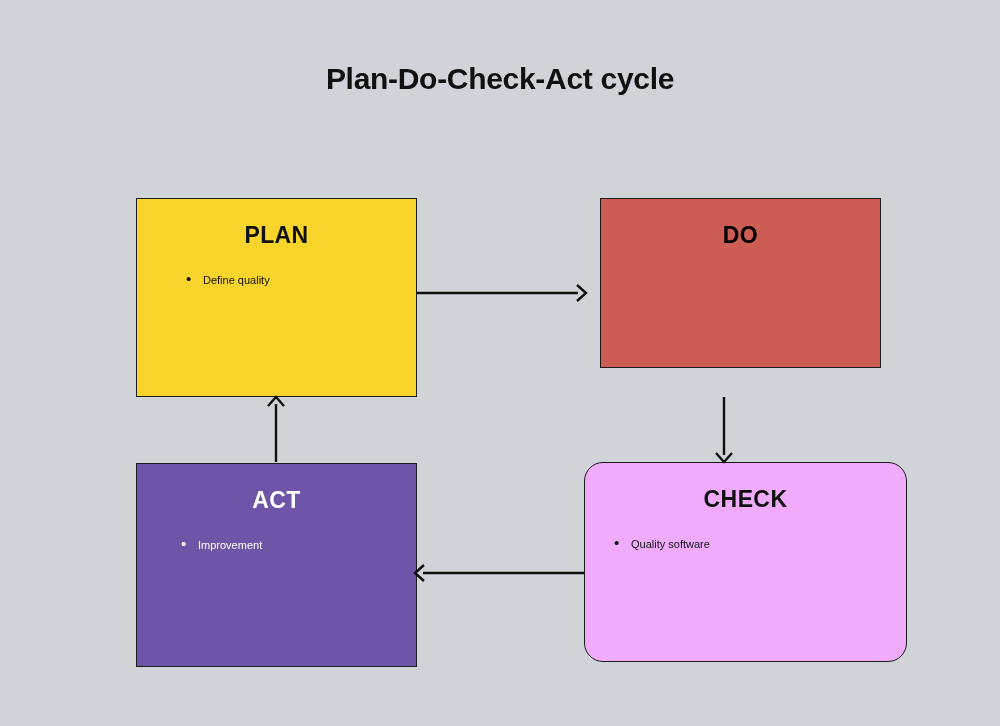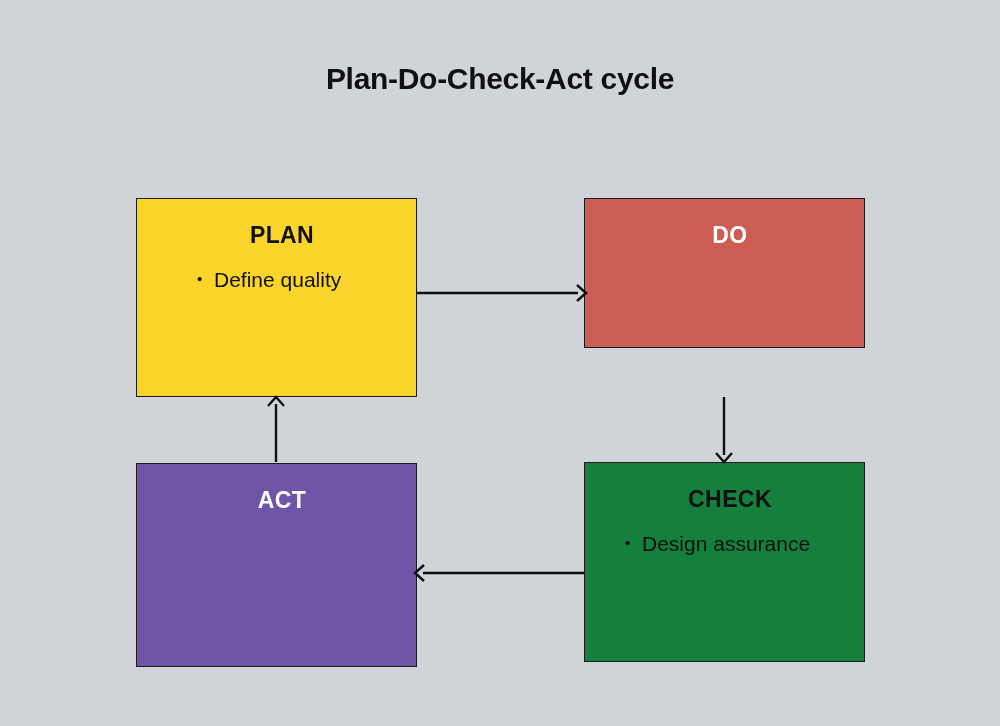--- a/index.html
+++ b/index.html
@@ -27,36 +27,35 @@
     font-size: 30px;
     font-weight: bold;
     color: #101010;
     letter-spacing: -0.3px;
   }
   .node {
     position: absolute;
     border: 1.5px solid #1b1b1b;
     box-sizing: border-box;
     overflow: hidden;
-    padding-left: 11px;
   }
   .node-title {
     text-align: center;
     font-size: 23px;
     font-weight: bold;
     letter-spacing: 0.4px;
   }
   .node-list {
     margin: 0;
     padding: 0;
     list-style: none;
   }
   .node-list li {
     position: relative;
-    font-size: 21px;
+    font-size: 11px;
     line-height: 22px;
     padding-left: 21px;
   }
   .node-list li::before {
     content: "\2022";
     position: absolute;
     left: 4px;
     top: -1px;
     font-size: 15px;
     line-height: 22px;
@@ -69,50 +68,51 @@
     width: 281px;
     height: 199px;
     background: #f9d52c;
     color: #101010;
   }
   #node-plan .node-title { margin-top: 23px; }
   #node-plan .node-list { margin-top: 20px; margin-left: 45px; }
 
   
   #node-do {
-    left: 584px;
+    left: 600px;
     top: 198px;
     width: 281px;
-    height: 150px;
+    height: 170px;
     background: #cc5c54;
-    color: #ffffff;
+    color: #000000;
   }
   #node-do .node-title { margin-top: 23px; }
   #node-do .node-list { margin-top: 20px; margin-left: 20px; }
 
   
   #node-act {
     left: 136px;
     top: 463px;
     width: 281px;
     height: 204px;
     background: #6f55a8;
     color: #ffffff;
   }
   #node-act .node-title { margin-top: 23px; }
   #node-act .node-list { margin-top: 20px; margin-left: 40px; }
 
   
   #node-check {
     left: 584px;
     top: 462px;
-    width: 281px;
+    width: 323px;
     height: 200px;
-    background: #15803d;
+    background: #f0abfc;
     color: #101010;
+    border-radius: 19px;
   }
   #node-check .node-title { margin-top: 23px; }
   #node-check .node-list { margin-top: 20px; margin-left: 25px; }
 
   .arrow-layer {
     position: absolute;
     left: 0;
     top: 0;
     width: 1000px;
     height: 726px;
@@ -132,26 +132,29 @@
       <li>Define quality</li>
     </ul>
   </div>
 
   <div class="node" id="node-do">
     <div class="node-title">DO</div>
   </div>
 
   <div class="node" id="node-act">
     <div class="node-title">ACT</div>
+    <ul class="node-list">
+      <li>Improvement</li>
+    </ul>
   </div>
 
   <div class="node" id="node-check">
     <div class="node-title">CHECK</div>
     <ul class="node-list">
-      <li>Design assurance</li>
+      <li>Quality software</li>
     </ul>
   </div>
 
   <svg class="arrow-layer" viewBox="0 0 1000 726">
     <g stroke="#101010" stroke-width="2.4" fill="none">
       <line x1="417" y1="293" x2="578" y2="293"></line>
       <line x1="724" y1="397" x2="724" y2="455"></line>
       <line x1="584" y1="573" x2="423" y2="573"></line>
       <line x1="276" y1="462" x2="276" y2="404"></line>
     </g>

